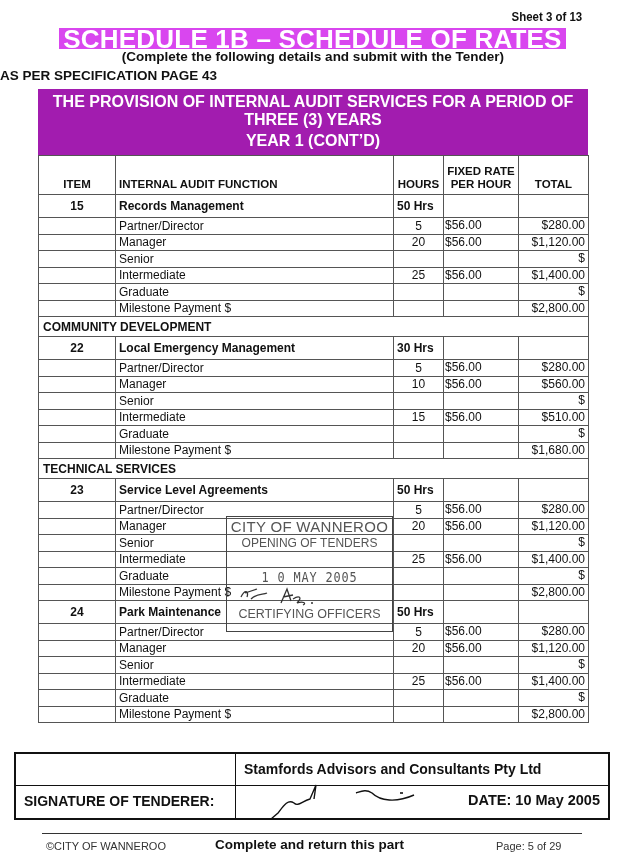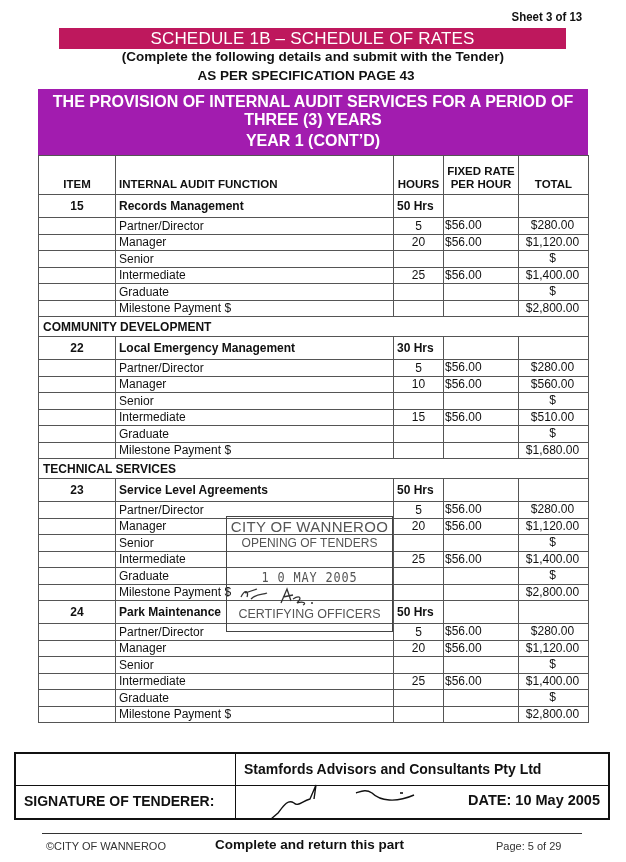--- a/index.html
+++ b/index.html
@@ -3,25 +3,25 @@
   <meta charset="utf-8">
   <style>
     html, body { margin: 0; padding: 0; }
     body {
       width: 626px; height: 862px; background: #ffffff; position: relative; overflow: hidden;
       font-family: "Liberation Sans", sans-serif; color: #111;
     }
     .abs { position: absolute; }
     .sheet { right: 44px; top: 9px; font-weight: bold; font-size: 13px; transform: scaleX(0.88); transform-origin: right top; }
     .banner1 {
-      left: 59px; top: 28px; width: 507px; height: 21px; background: #be185d; color: #fff;
-      font-weight: normal; font-size: 17px; text-align: center; line-height: 22px; letter-spacing: 0.2px;
+      left: 59px; top: 28px; width: 507px; height: 21px; background: #d946ef; color: #fff;
+      font-weight: bold; font-size: 26px; text-align: center; line-height: 22px; letter-spacing: 0.2px;
     }
     .sub1 { left: 0; width: 626px; top: 49px; text-align: center; font-weight: bold; font-size: 13.5px; }
-    .sub2 { left: 0; width: 612px; top: 68px; text-align: center; font-weight: bold; font-size: 13.5px; }
+    .sub2 { left: 0; width: 612px; top: 68px; text-align: left; font-weight: bold; font-size: 13.5px; }
     .banner2 {
       left: 38px; top: 89px; width: 550px; height: 66px; background: #a21caf; color: #fff;
       font-weight: bold; text-align: center; font-size: 16px;
     }
     .banner2 .l1 { position: absolute; left: 0; right: 0; top: 4px; line-height: 18px; }
     .banner2 .l2 { position: absolute; left: 0; right: 0; top: 22px; line-height: 18px; }
     .banner2 .l3 { position: absolute; left: 0; right: 0; top: 43px; line-height: 18px; }
 
     table.rates {
       position: absolute; left: 38px; top: 155px; width: 550px;
@@ -35,21 +35,21 @@
     table.rates th.c-func { text-align: left; }
     table.rates th.c-hours { text-align: center; }
     table.rates th.c-rate { text-align: center; }
     table.rates th.c-total { }
     tr.hdr th { height: 35px; }
     tr.item-row td { height: 22px; font-weight: bold; vertical-align: middle; }
     tr.item-row td.c-item { text-align: center; }
     tr.sub-row td { height: 15.5px; line-height: 15px; vertical-align: bottom; }
     tr.sub-row td.c-hours { text-align: center; }
     tr.sub-row td.c-rate { text-align: left; padding-left: 1px; vertical-align: top; }
-    tr.sub-row td.c-total { text-align: center; padding-left: 1px; vertical-align: top; }
+    tr.sub-row td.c-total { text-align: right; padding-left: 1px; vertical-align: top; }
     tr.section-row td { height: 19px; font-weight: bold; text-align: left; padding-left: 4px; margin-left: 35px; }
 
     .stamp {
       left: 226px; top: 516px; width: 165px; height: 114px; border: 1.5px solid #444;
       color: #555; text-align: center; background: transparent;
     }
     .stamp .s1 { position: absolute; left: 0; right: 0; top: 1px; font-size: 15px; letter-spacing: 0.3px; }
     .stamp .s2 { position: absolute; left: 0; right: 0; top: 19px; font-size: 12px; }
     .stamp .s3 { position: absolute; left: 0; right: 0; top: 52px; font-size: 14px; font-family: "DejaVu Sans Mono", monospace; transform: scaleX(0.85); letter-spacing: 1px; }
     .stamp .s4 { position: absolute; left: 0; right: 0; top: 90px; font-size: 12.5px; }

